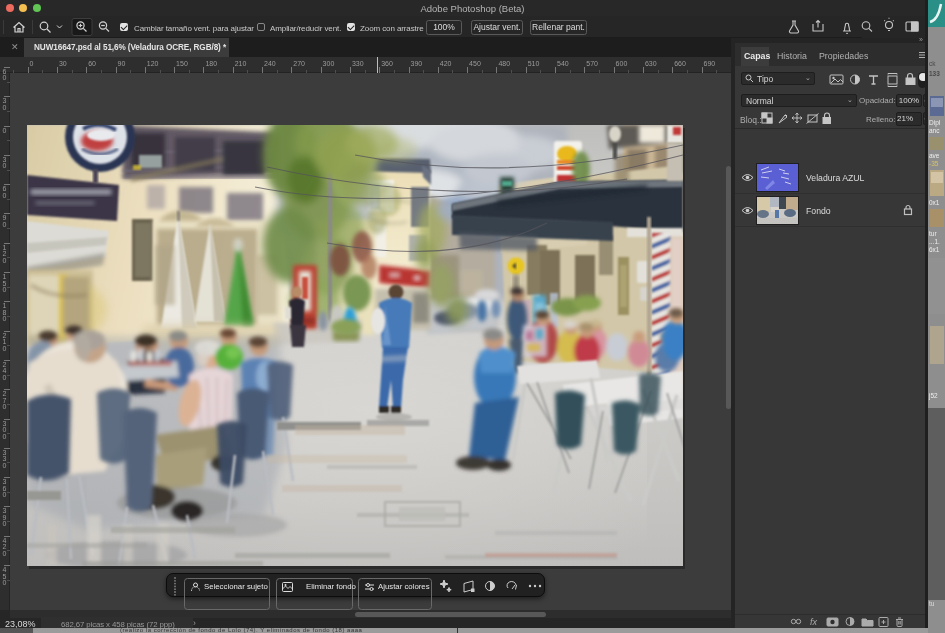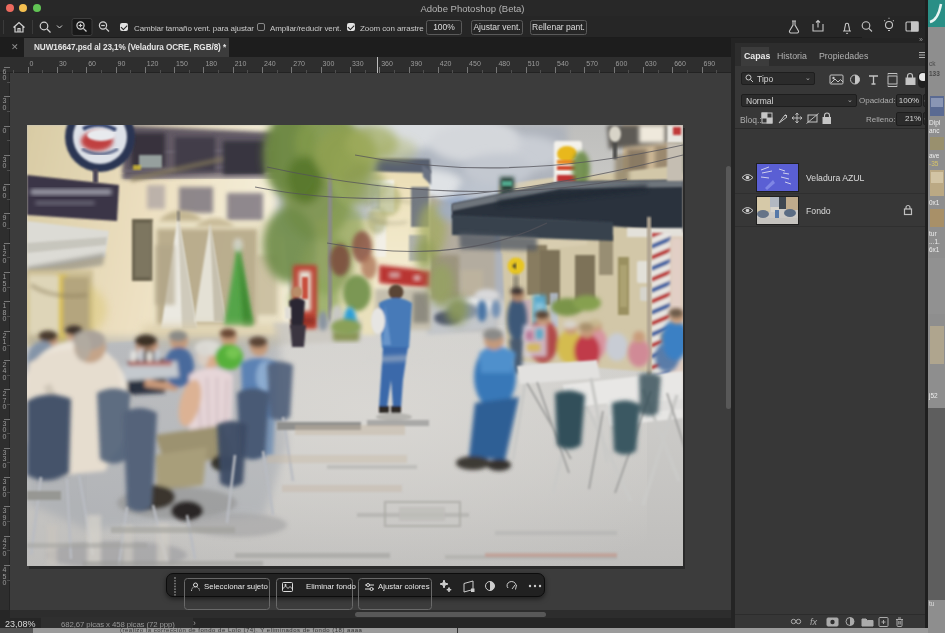--- a/index.html
+++ b/index.html
@@ -92,21 +92,21 @@
       <circle cx="109" cy="9" r="3.5"></circle>
         <path d="M107.5 12.5 h3 M108 14.5 h2 M105 5 l-0.7 -0.7 M113 5 l0.7 -0.7 M109 2.8 v-1"></path>
       <rect x="126" y="6" width="12" height="9" rx="1"></rect>
         <rect x="131.5" y="6" width="6.5" height="9" fill="#c6c6c6"></rect>
       <path d="M146 9.5 l2.5 2.5 l2.5 -2.5" stroke-width="1"></path>
     </g>
   </svg>
 </div>
 <div class="abs" id="tabbar">
   <div id="tabx">✕</div>
-  <div id="tab">NUW16647.psd al 23,1% (Veladura OCRE, RGB/8) *</div>
+  <div id="tab">NUW16647.psd al 51,6% (Veladura OCRE, RGB/8) *</div>
 </div>
 <div class="abs" id="hruler">
     <div class="tick" style="left:27.6px;top:10px;height:6px;"></div>
 <div class="rnum" style="left:29.6px;top:3px;">0</div>
 <div class="mtick" style="left:42.2px;top:13px;height:3px;"></div>
 <div class="tick" style="left:56.9px;top:10px;height:6px;"></div>
 <div class="rnum" style="left:58.9px;top:3px;">30</div>
 <div class="mtick" style="left:71.6px;top:13px;height:3px;"></div>
 <div class="tick" style="left:86.2px;top:10px;height:6px;"></div>
 <div class="rnum" style="left:88.2px;top:3px;">60</div>
@@ -758,21 +758,21 @@
         <rect x="6" y="7" width="5" height="5" fill="#c6c6c6"></rect>
   <path d="M18 12 l6 -8 2 2 -8 6 z M24.5 3.5 l1.5 1.5"></path>
   <path d="M36 2 v10 M31 7 h10 M36 2 l-1.5 1.8 M36 2 l1.5 1.8 M36 12 l-1.5 -1.8 M36 12 l1.5 -1.8 M31 7 l1.8 -1.5 M31 7 l1.8 1.5 M41 7 l-1.8 -1.5 M41 7 l-1.8 1.5" stroke-width="0.9"></path>
   <rect x="47" y="4" width="9" height="7"></rect>
         <path d="M45.5 12.5 l12 -10" stroke-width="0.9"></path>
   <rect x="62" y="6.5" width="8" height="6" fill="#c6c6c6"></rect>
         <path d="M63.5 6.5 v-2 a2.5 2.5 0 0 1 5 0 v2" stroke-width="1.1"></path>
  </g>
 </svg>
 <div class="plabel" style="left:131px;top:72px;font-size:8px;">Relleno:</div>
-<div class="inbox" style="left:161px;top:69px;width:26px;height:14px;text-align:right;line-height:12px;">21%</div>
+<div class="inbox" style="left:161px;top:69px;width:26px;height:14px;text-align:left;line-height:12px;">21%</div>
 <div class="inbox" style="left:187.5px;top:69px;width:6.5px;height:13px;"></div>
 <div style="position:absolute;left:188px;top:71px;font-size:6px;color:#b0b0b0;">⌄</div>
 <div style="position:absolute;left:0;top:84.5px;width:190px;height:1px;background:#2a2a2a;"></div>
     <div class="lrow" style="top:118px;border-bottom:1px solid #2f2f2f;">
       <svg class="abs" style="left:6px;top:12px;" width="13" height="9" viewBox="0 0 13 9">
     <path d="M1 4.5 Q6.5 -1.5 12 4.5 Q6.5 10.5 1 4.5 Z" fill="none" stroke="#d0d0d0" stroke-width="1"></path>
     <circle cx="6.5" cy="4.5" r="1.8" fill="#d0d0d0"></circle>
       </svg>
       <div class="lthumb" style="box-shadow:0 0 0 1px #1f1f1f;"><svg width="41" height="27" viewBox="0 0 41 27">
         <rect width="41" height="27" fill="#5a5fd4"></rect>

